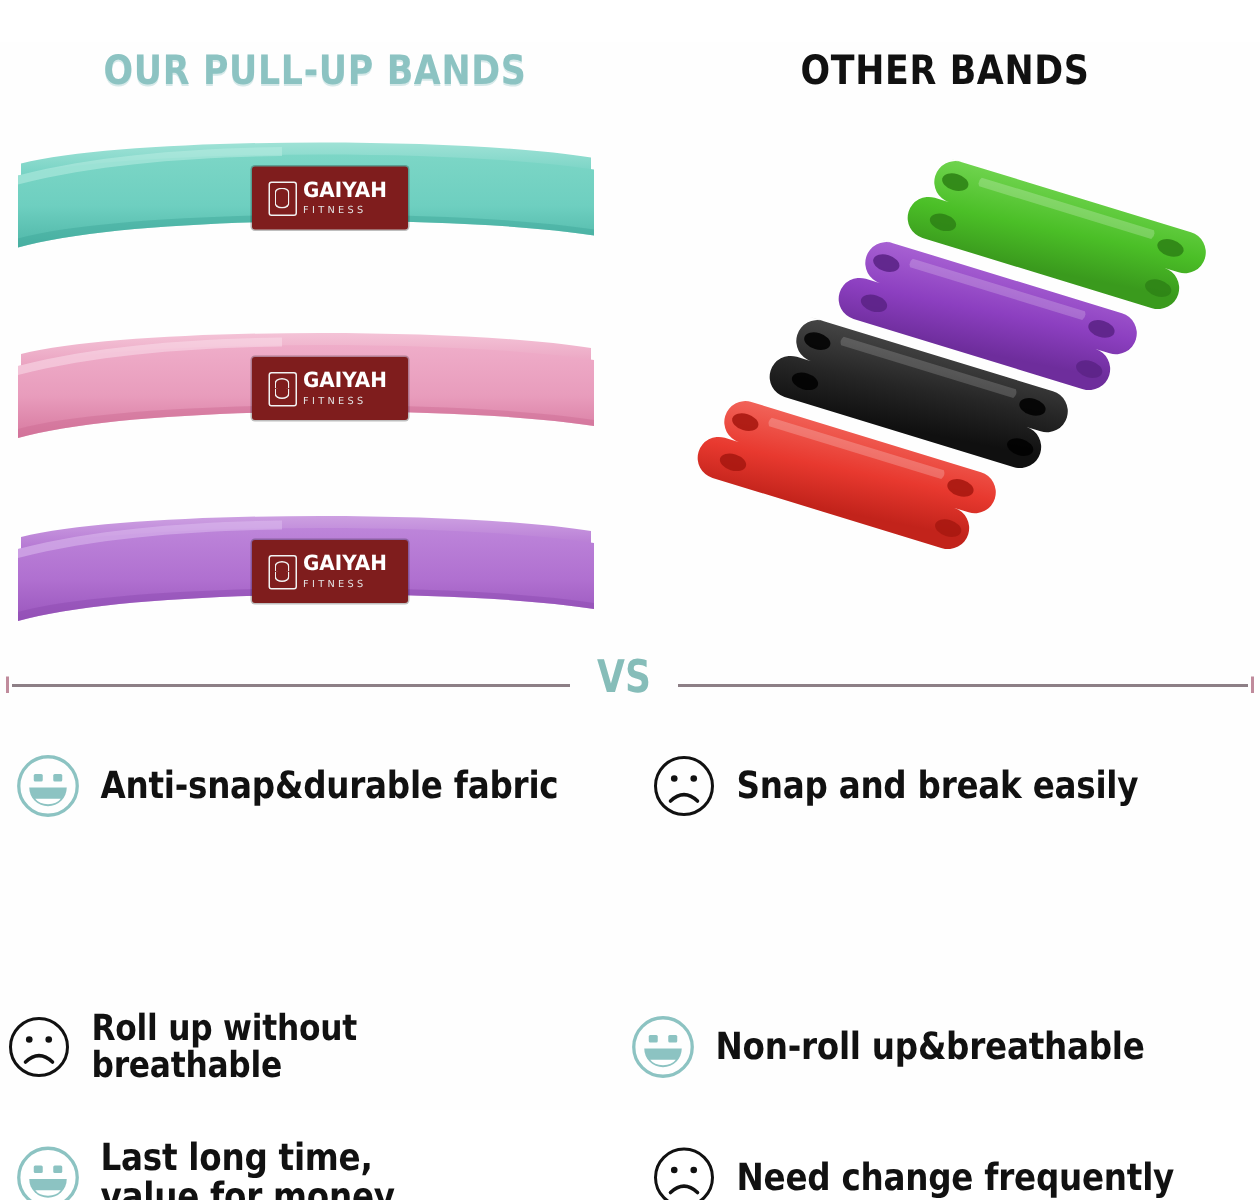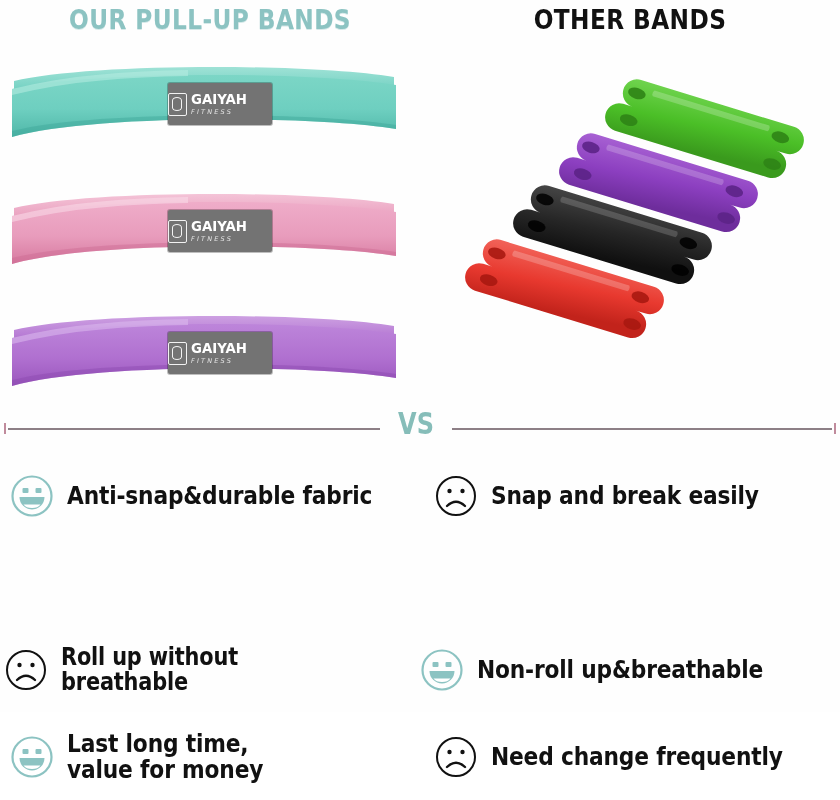--- a/index.html
+++ b/index.html
@@ -12,20 +12,21 @@
     height: 800px;
     overflow: hidden;
     font-family: "Liberation Sans", sans-serif;
     -webkit-font-smoothing: antialiased;
   }
   #page {
     position: relative;
     width: 840px;
     height: 712px;
     background: #fefefe;
+    margin-top: 28px;
   }
 
   
   .title {
     position: absolute;
     top: 4px;
     font-family: "DejaVu Sans", sans-serif;
     font-weight: 700;
     font-size: 27px;
     letter-spacing: 0.5px;
@@ -62,25 +63,25 @@
     inset: 0;
   }
   .fabric-band svg { display: block; width: 100%; height: 100%; }
 
   .brand-tag {
     position: absolute;
     left: 160px;
     top: 28px;
     width: 104px;
     height: 42px;
-    background: #737373;
+    background: #7f1d1d;
     border-radius: 2px;
     display: flex;
     align-items: center;
-    justify-content: flex-start;
+    justify-content: center;
     gap: 4px;
     box-shadow: 0 0 0 1px rgba(0,0,0,0.25);
   }
   .brand-mark {
     width: 17px;
     height: 21px;
     border: 1.6px solid #f2f2f2;
     border-radius: 2px;
     position: relative;
     flex: 0 0 auto;
@@ -117,21 +118,20 @@
     transform: scaleX(0.95);
     transform-origin: left center;
   }
   .brand-sub {
     font-family: "DejaVu Sans", sans-serif;
     font-weight: 400;
     font-size: 6.5px;
     color: #e4e4e4;
     letter-spacing: 2.2px;
     margin-top: 3px;
-    font-style: italic;
   }
 
   
   #rubber-group {
     position: absolute;
     left: 440px;
     top: 55px;
     width: 395px;
     height: 345px;
   }

